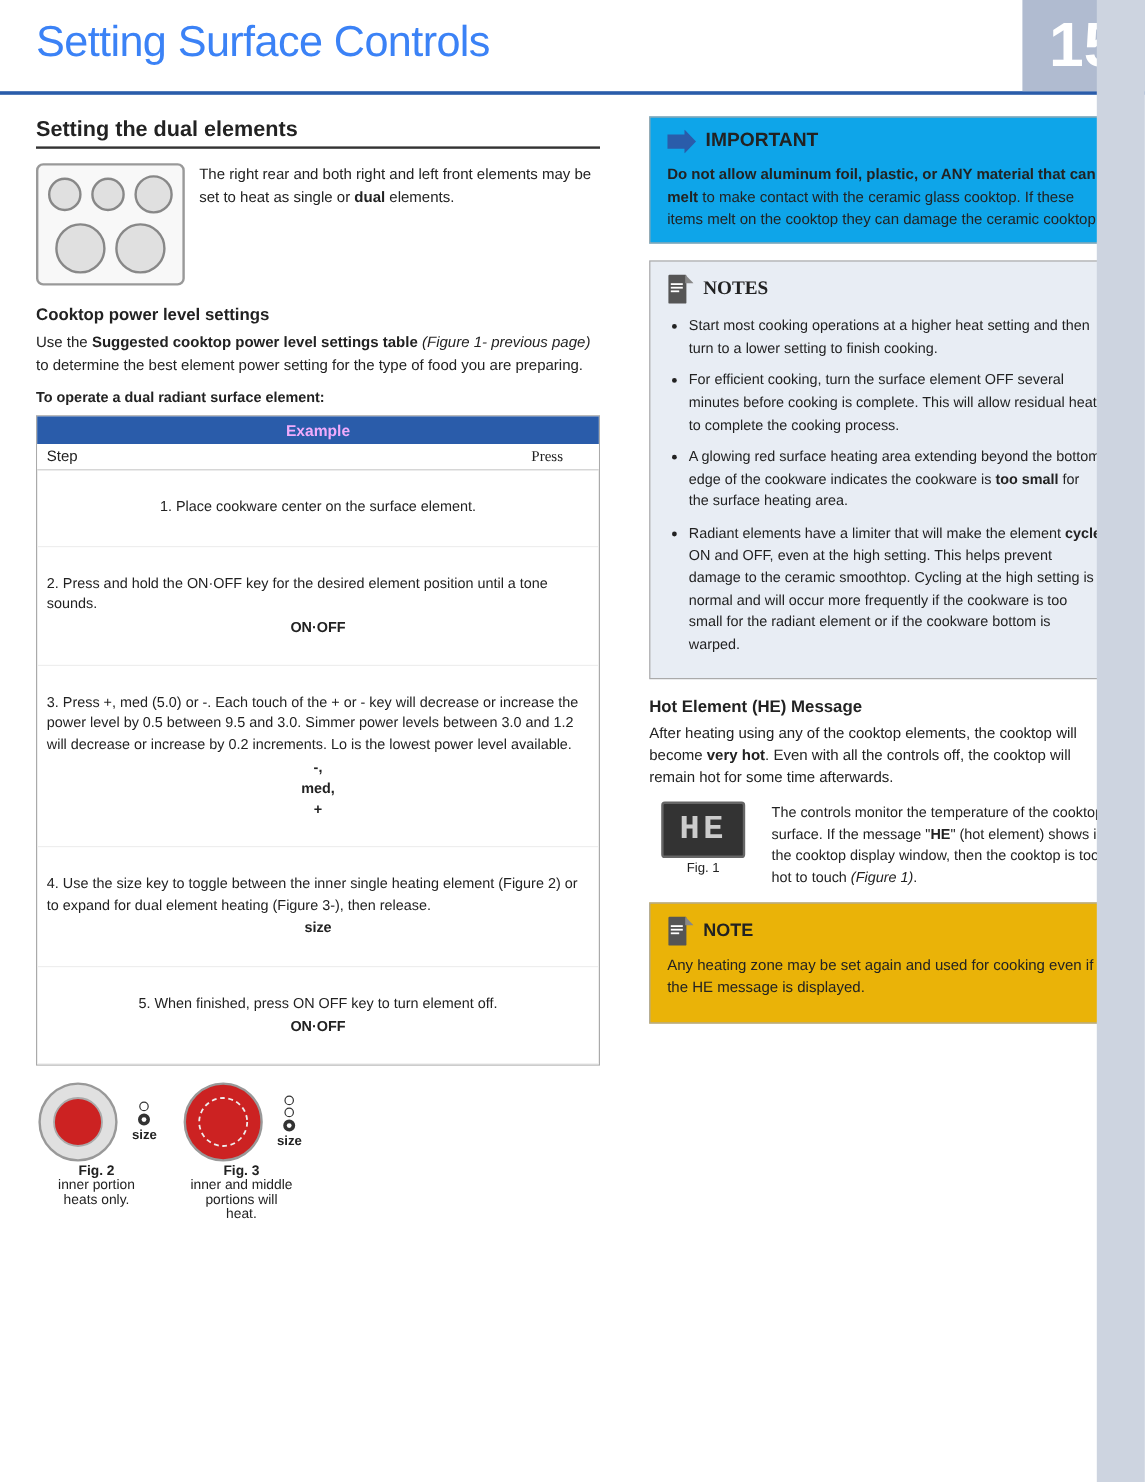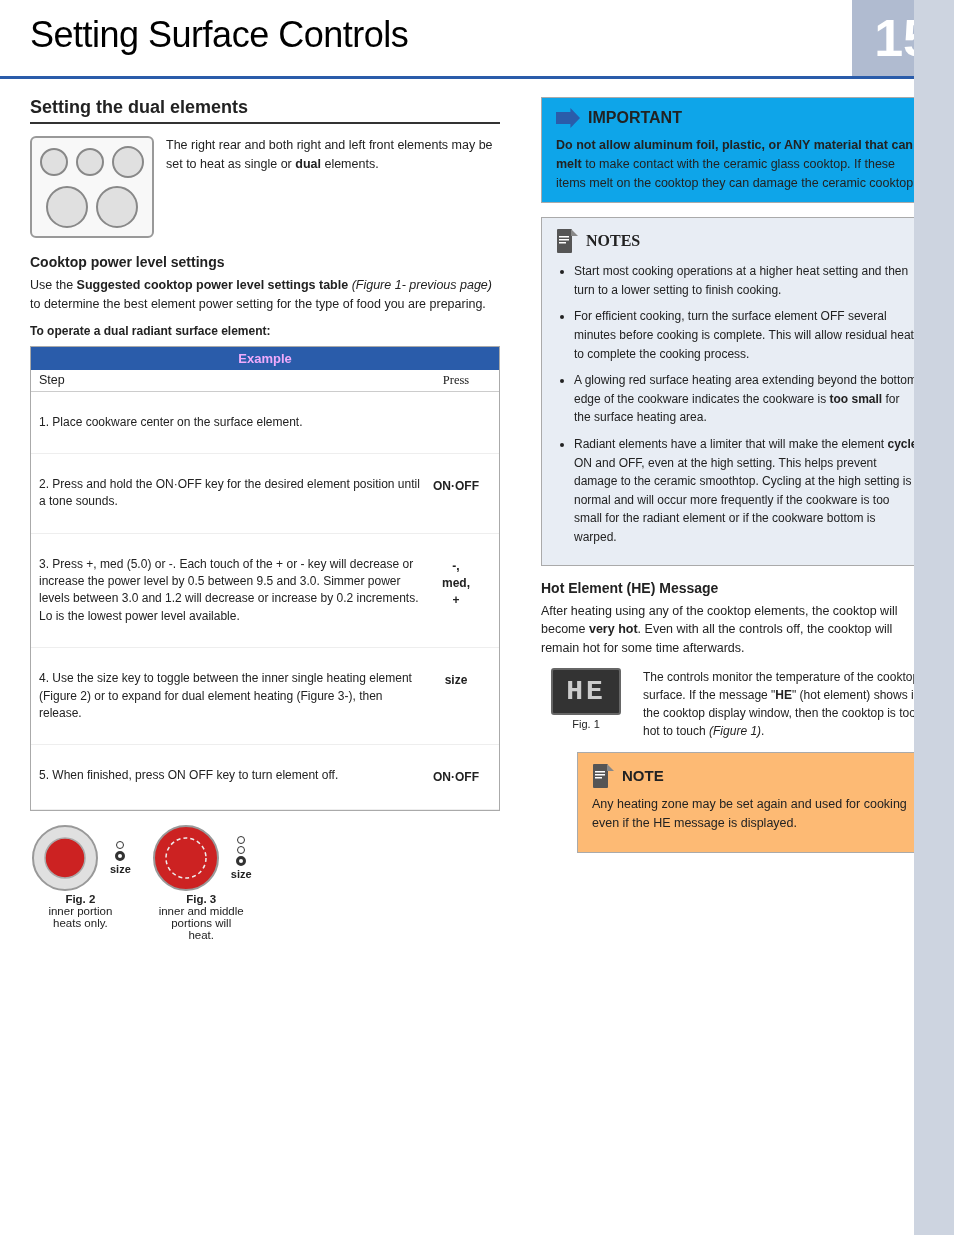--- a/index.html
+++ b/index.html
@@ -19,21 +19,21 @@
       border-bottom: 3px solid #2a5caa;
       margin-bottom: 18px;
     }
     .page-title-area {
       flex: 1;
       padding: 14px 20px 10px 30px;
     }
     .page-title {
       font-size: 36px;
       font-weight: 300;
-      color: #000000;
+      color: #3b82f6;
       letter-spacing: -0.5px;
     }
     .page-number-box {
       background: #b0bbd0;
       color: #fff;
       font-size: 52px;
       font-weight: bold;
       padding: 8px 22px;
       display: flex;
       align-items: center;
@@ -134,21 +134,22 @@
     }
     .example-table-subheader .col-step { flex: 1; }
     .example-table-subheader .col-press { width: 70px; text-align: center; font-family: Liberation Serif, serif; }
 
     .example-row {
       display: flex;
       padding: 22px 8px;
       font-size: 12px;
       line-height: 1.45;
       border-bottom: 1px solid #eee;
-      align-items: flex-start;
+      align-items: center;
+      flex-direction: column;
     }
     .example-row .col-step { flex: 1; }
     .example-row .col-press {
       width: 70px;
       text-align: center;
       font-weight: bold;
       font-size: 12px;
       padding-top: 2px;
     }
 
@@ -293,23 +294,22 @@
     }
     .he-text {
       font-size: 12px;
       line-height: 1.5;
       flex: 1;
     }
 
     
     .note-box {
       border: 1.5px solid #aaa;
-      background: #fdba74;
+      background: #eab308;
       padding: 10px 14px;
-      margin-left: 36px;
     }
     .note-header {
       display: flex;
       align-items: center;
       gap: 8px;
       font-size: 15px;
       font-weight: bold;
       margin-bottom: 6px;
     }
 

